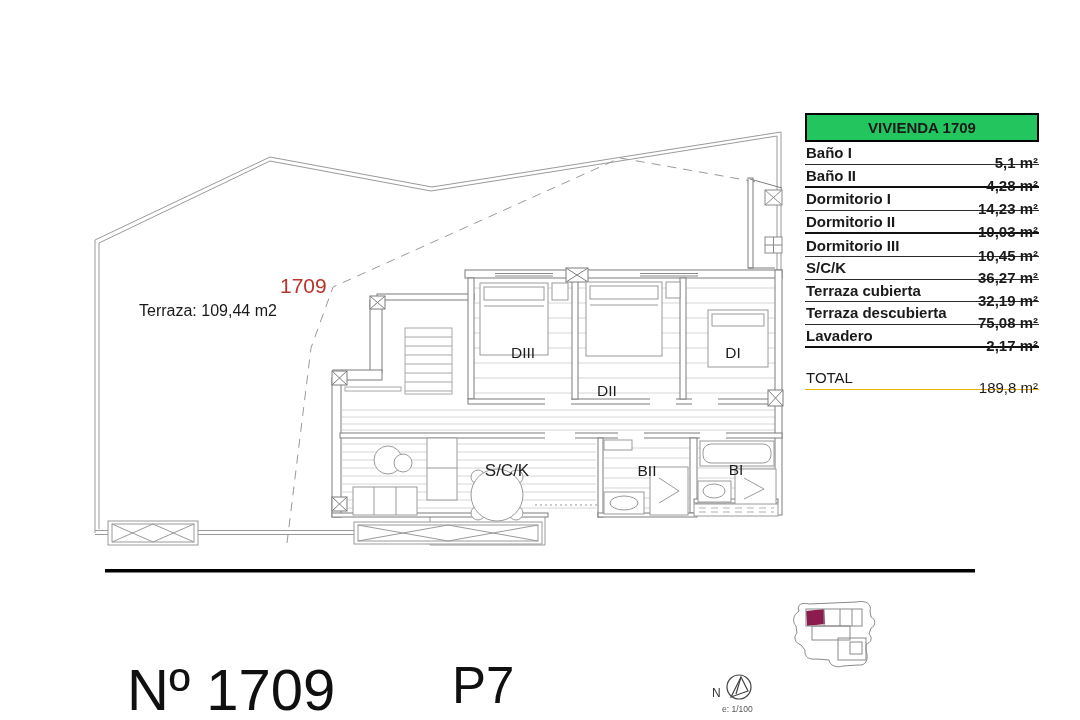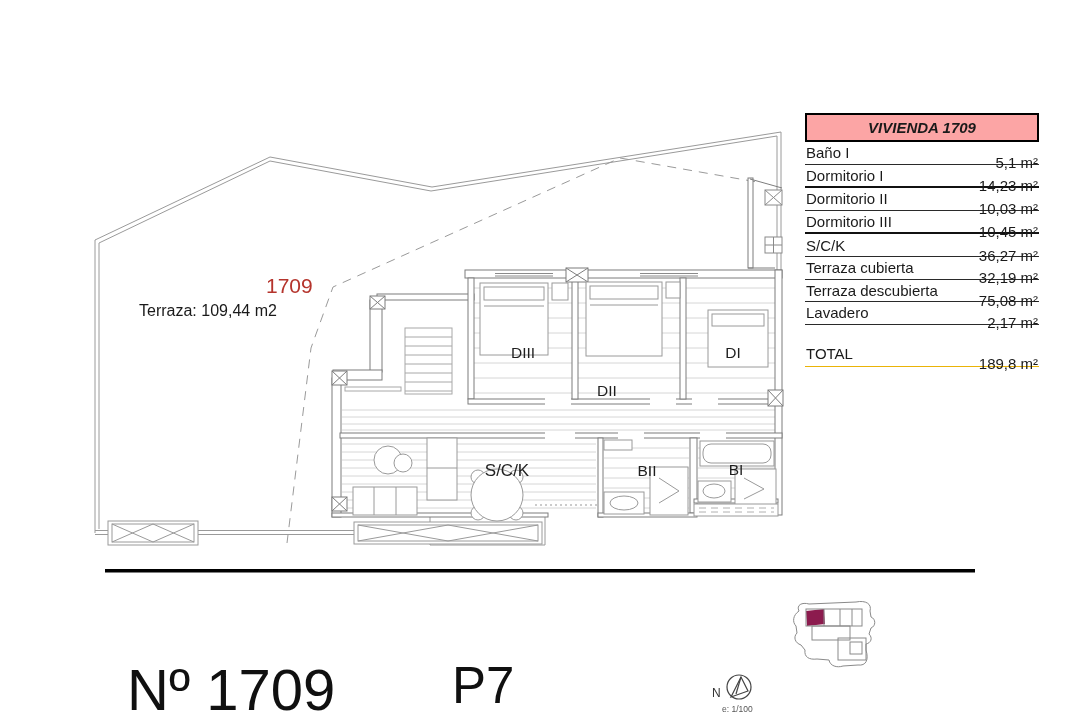--- a/index.html
+++ b/index.html
@@ -1,28 +1,28 @@
 <!DOCTYPE html>
 <html><head>
 <meta charset="utf-8">
 <style>
   html,body{margin:0;padding:0;background:#fff;}
   #stage{position:relative;width:1080px;height:720px;background:#fff;overflow:hidden;
          font-family:"Liberation Sans", sans-serif;color:#1a1a1a;}
   #plan-svg{position:absolute;left:0;top:0;}
   .overlay{position:absolute;white-space:nowrap;}
   .room-label{font-size:15.5px;color:#1f1f1f;transform:translate(-50%,-50%);}
-  #unit-number-label{left:266px;top:274px;font-size:21px;font-weight:400;}
+  #unit-number-label{left:280px;top:274px;font-size:21px;font-weight:400;}
   #terrace-label{left:139px;top:302px;font-size:16px;}
   
   #area-table{position:absolute;left:805px;top:113px;width:234px;font-size:15px;}
   #area-table-header{height:25px;border:2px solid #000;background:#f193ef;
       display:flex;align-items:center;justify-content:center;font-weight:bold;font-size:15px;}
   .trow{height:21.6px;display:flex;justify-content:space-between;align-items:center;
-      border-bottom:1px solid #2a2a2a;padding:0 1px;}
+      border-bottom:1px solid #2a2a2a;padding:0 1px;font-weight:bold;}
   .trow:nth-child(2),.trow:nth-child(4),.trow:nth-child(9){border-bottom-width:2px;border-bottom-color:#111;}
   .t-value{font-size:15px;margin-top:20px;}
   #total-row{margin-top:17px;height:24px;display:flex;justify-content:space-between;
       align-items:center;border-bottom:1px solid #eab308;padding:0 1px;}
   
   #footer-unit{left:127px;top:656px;font-size:58px;color:#101010;}
   #footer-floor{left:452px;top:656px;font-size:51px;color:#101010;}
   #compass-n{left:712px;top:686px;font-size:12px;color:#333;}
   #scale-label{left:722px;top:704px;font-size:8.5px;color:#555;}
 </style>
@@ -224,25 +224,29 @@
   <div class="overlay" id="terrace-label">Terraza: 109,44 m2</div>
 
   <div class="overlay room-label" style="left:523px;top:353px;">DIII</div>
   <div class="overlay room-label" style="left:607px;top:353px;margin-top:38px;">DII</div>
   <div class="overlay room-label" style="left:733px;top:353px;">DI</div>
   <div class="overlay room-label" style="left:507px;top:471px;font-size:17px;">S/C/K</div>
   <div class="overlay room-label" style="left:647px;top:471px;">BII</div>
   <div class="overlay room-label" style="left:736px;top:470px;">BI</div>
 
   <div id="area-table">
-    <div id="area-table-header" style="background: #fca5a5; font-style: italic;">VIVIENDA 1709</div>
+    <div id="area-table-header" style="background: #22c55e;">VIVIENDA 1709</div>
     <div>
         <div class="trow">
       <span class="t-label">Baño I</span>
       <span class="t-value">5,1 m²</span>
+    </div>
+        <div class="trow">
+      <span class="t-label">Baño II</span>
+      <span class="t-value">4,28 m²</span>
     </div>
         <div class="trow">
       <span class="t-label">Dormitorio I</span>
       <span class="t-value">14,23 m²</span>
     </div>
         <div class="trow">
       <span class="t-label">Dormitorio II</span>
       <span class="t-value">10,03 m²</span>
     </div>
         <div class="trow">

